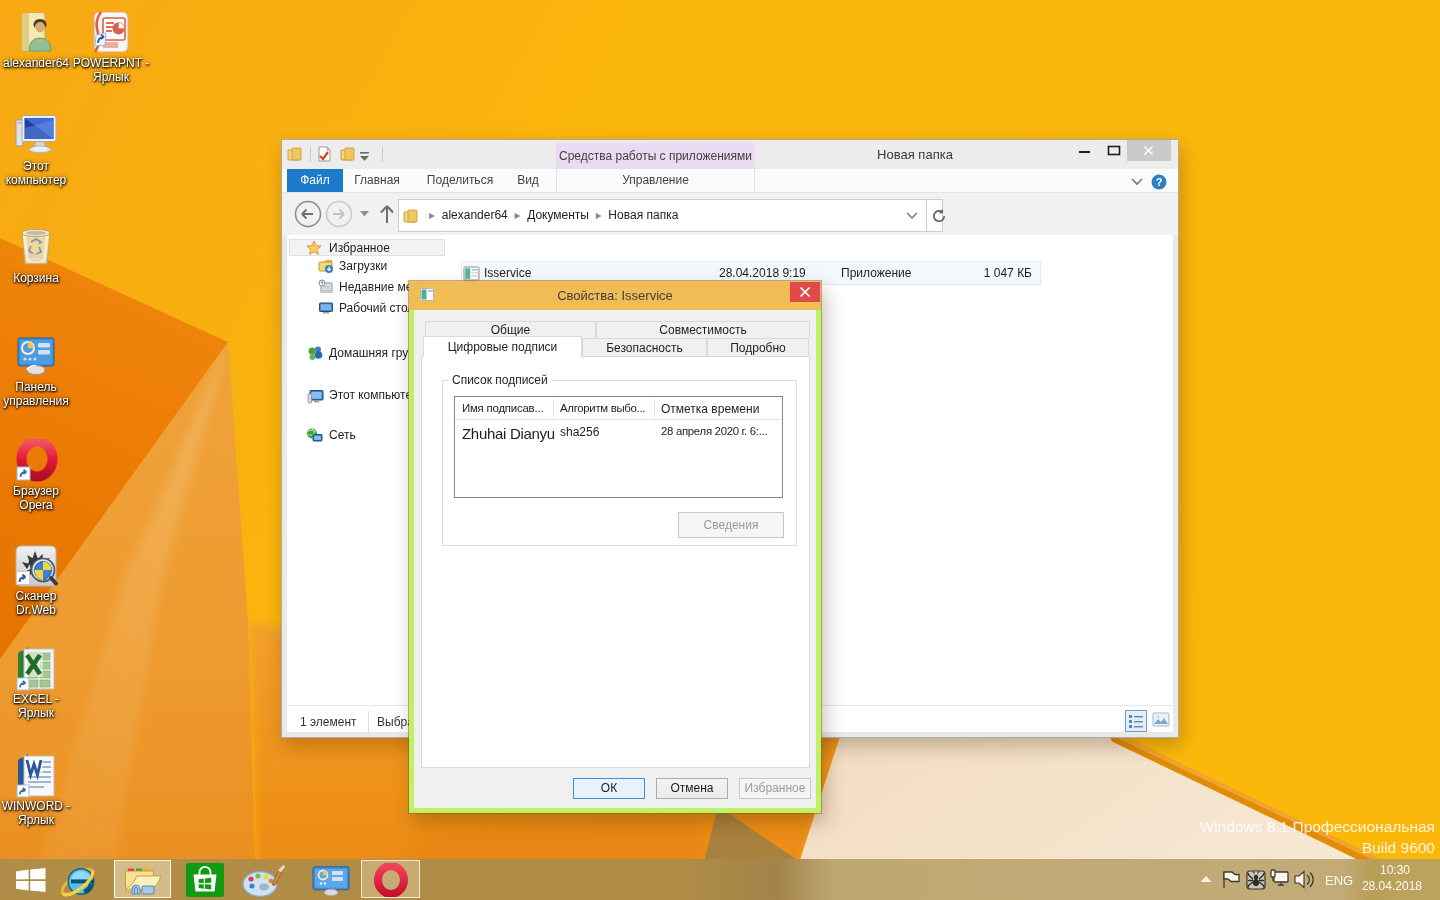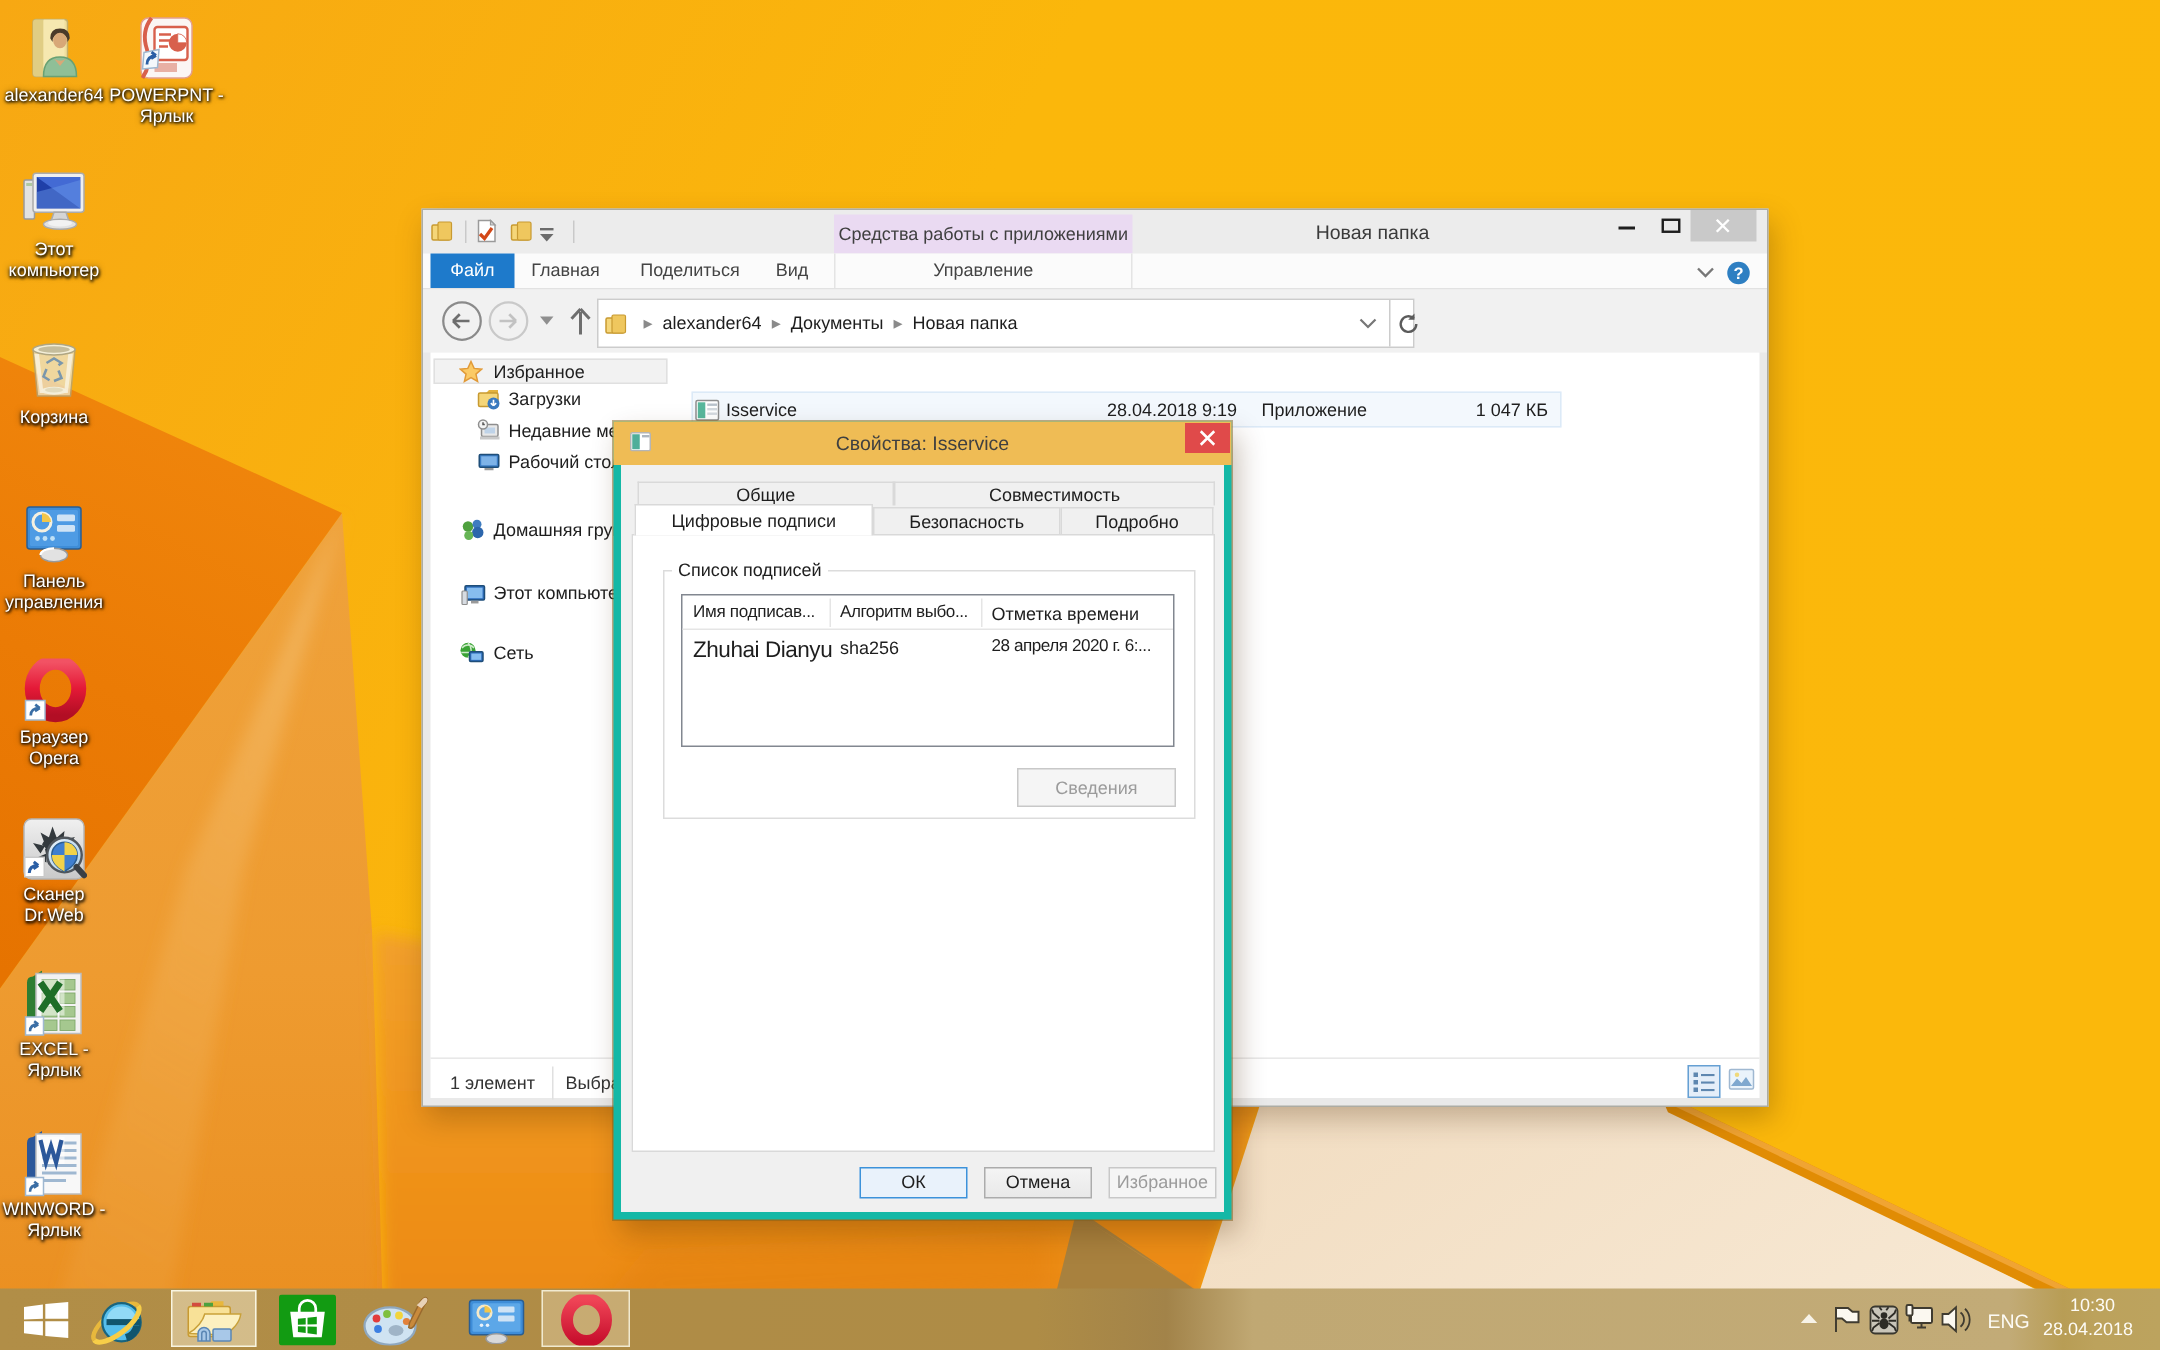--- a/index.html
+++ b/index.html
@@ -25,21 +25,21 @@
   .rtab { position:absolute; top:0; height:23px; line-height:23px; text-align:center; }
   #toolbar { position:absolute; left:0; top:53px; width:896px; height:42px; background:#F1F1F1; }
   .navbox { position:absolute; top:6px; height:33px; background:#fff; border:1px solid #CCCCCC; }
   #content { position:absolute; left:5px; top:95px; width:886px; height:470px; background:#fff; }
   #statusbar { position:absolute; left:5px; top:565px; width:886px; height:27px; background:#fff;
      border-top:1px solid #E8E8E8; font-size:12px; color:#333; }
   .navitem { position:absolute; font-size:12px; color:#1E1E1E; white-space:nowrap; }
   .hdrtxt { position:absolute; top:0; font-size:12px; color:#44546A; line-height:23px; white-space:nowrap; }
   
   #dlg { position:absolute; left:409px; top:281px; width:412px; height:532px; z-index:5;
-     background:#14b8a6; box-shadow:0 0 0 1px rgba(128,96,28,0.5), 4px 9px 18px rgba(70,35,0,0.3); }
+     background:#bef264; box-shadow:0 0 0 1px rgba(128,96,28,0.5), 4px 9px 18px rgba(70,35,0,0.3); }
   #dlgtitle { position:absolute; left:0; top:0; width:412px; height:29px; text-align:center;
      font-size:13px; color:#404040; line-height:29px; background:#EFBC55; }
   #dlgbody { position:absolute; left:5px; top:29px; width:402px; height:498px; background:#F0F0F0; }
   .tab { position:absolute; background:#F0F0F0; border:1px solid #D9D9D9; font-size:12px;
      color:#1E1E1E; text-align:center; }
   .btn { position:absolute; height:21px; background:linear-gradient(#F4F4F4,#E9E9E9);
      border:1px solid #ACACAC; font-size:12px; color:#1E1E1E; text-align:center; line-height:19px; }
   
   #taskbar { position:absolute; left:0; top:859px; width:1440px; height:41px; z-index:6;
      background:linear-gradient(90deg, #B18E47 0%, #B08C46 18%, #AE8C46 48%, #A28349 54%, #C0A873 58%, #C2AB77 93%, #B89D55 95.5%, #BCA25C 97%, #BCA35E 100%); }
@@ -101,20 +101,21 @@
 
     <path d="M718,806 L800,862 L704,862 Z" fill="#A8813E"></path>
     <path d="M722,812 L798,860 L762,838 Z" fill="#B58B45" opacity="0.9"></path>
 
     <path d="M846,718 L1115,737 L1437,900 L787,900 Z" fill="url(#creamg)"></path>
 
     <path d="M1106,728 L1440,888 L1440,899 L1112,741.5 Z" fill="#E18C04"></path>
     <path d="M1106,728 L1440,888 L1440,892 L1109,734 Z" fill="#F0A433"></path>
   </svg>
 
+  <div id="watermark">Windows 8.1 Профессиональная<br>Build 9600</div>
 
   <div class="dico" style="left:-19px;top:11px">
     <div class="ic"><svg width="44" height="42" viewBox="0 0 44 42">
       <path d="M10,2 h19 q2,0 2,2 v36 h-21 q-2,0 -2,-2 v-34 q0,-2 2,-2 z" fill="#F0DF9E" stroke="#C2AE6A"></path>
       <path d="M10,2 h5 v38 h-5 q-2,0 -2,-2 v-34 q0,-2 2,-2 z" fill="#E0CD84"></path>
       <path d="M15,2 h14 v38 h-14 z" fill="#F6E8B0"></path>
       <path d="M26,8 q6.5,0 6.5,6.5 l-1.5,2.5 q0,-5 -5,-5.5 q-5,0.5 -5,5.5 l-1.5,-2.5 q0,-6.5 6.5,-6.5 z" fill="#4A3A2A"></path>
       <ellipse cx="26" cy="16" rx="4.6" ry="5.2" fill="#D8A878"></ellipse>
       <path d="M15,40 q0,-13 11,-13 q11,0 11,13 z" fill="#8FBF97" stroke="#69A173"></path>
       <path d="M22,28 q4,3 8,0 l-4,5 z" fill="#D8A878"></path>
@@ -403,21 +404,21 @@
 
       <div class="abs" style="left:174px;top:26px;width:580px;height:24px;background:#F3F8FD;border:1px solid #DCEAF7">
         <svg class="abs" style="left:1px;top:3px" width="17" height="17" viewBox="0 0 17 17">
           <rect x="1" y="2" width="15" height="13" rx="1" fill="#fff" stroke="#8E8E8E"></rect>
           <rect x="2.2" y="3.2" width="5" height="10.6" fill="#57B79C"></rect>
           <rect x="8.5" y="4" width="6.5" height="1.6" fill="#B9C2CB"></rect>
           <rect x="8.5" y="7" width="6.5" height="1.6" fill="#D4DADF"></rect>
           <rect x="8.5" y="10" width="6.5" height="1.6" fill="#D4DADF"></rect>
         </svg>
         <div class="navitem" style="left:22px;top:4px">Isservice</div>
-        <div class="navitem" style="left:276px;top:4px">28.04.2018 9:19</div>
+        <div class="navitem" style="left:257px;top:4px">28.04.2018 9:19</div>
         <div class="navitem" style="left:379px;top:4px">Приложение</div>
         <div class="navitem" style="left:472px;top:4px;width:98px;text-align:right">1 047 КБ</div>
       </div>
     </div>
     <div id="statusbar">
       <div class="abs" style="left:13px;top:9px">1 элемент</div>
       <div class="abs" style="left:81px;top:5px;width:1px;height:22px;background:#E0E0E0"></div>
       <div class="abs" style="left:90px;top:9px;white-space:nowrap">Выбран 1 элемент: 1,02 МБ</div>
       <div class="abs" style="left:838px;top:4px;width:22px;height:22px;background:#E4EEF9;border:1px solid #66A0D3">
         <svg width="20" height="20" viewBox="0 0 20 20">

